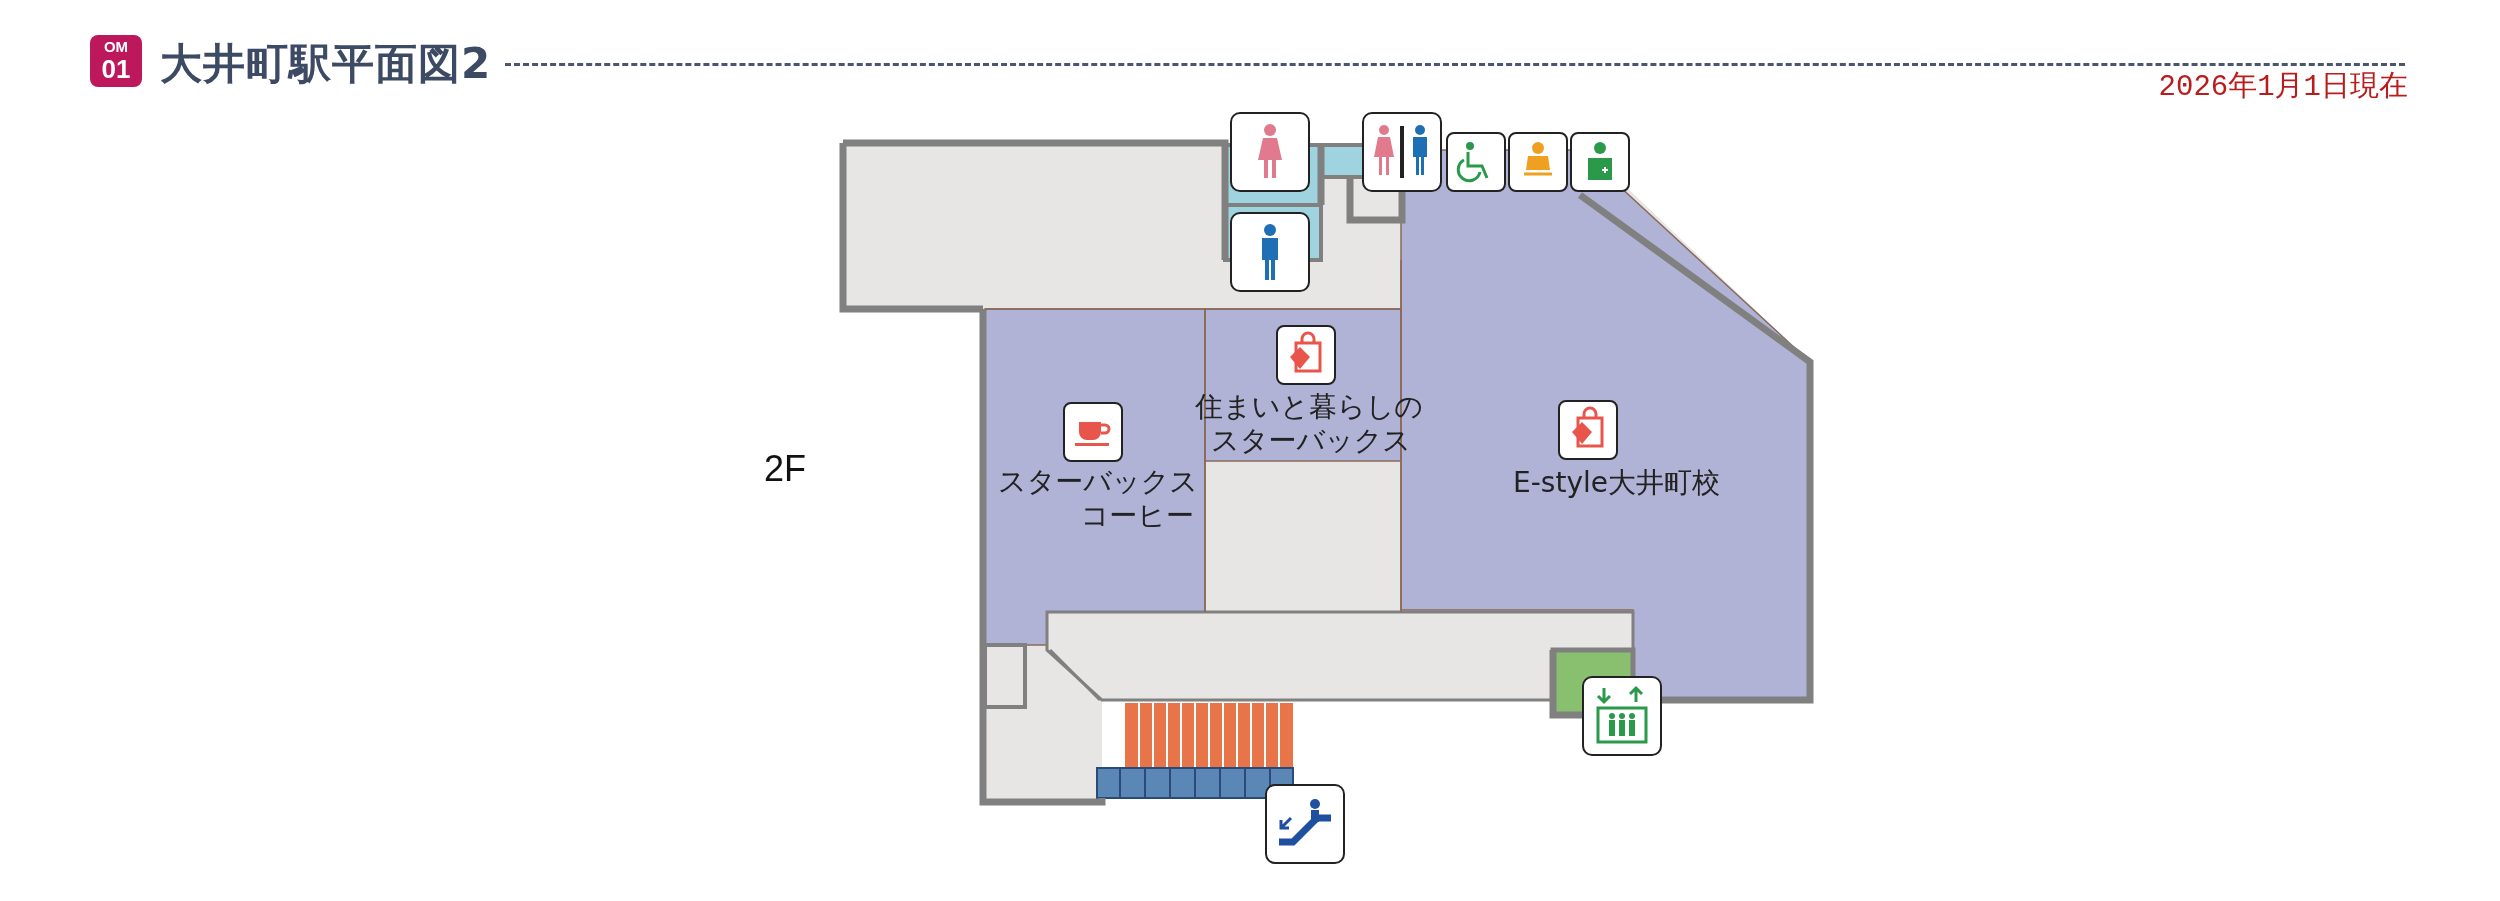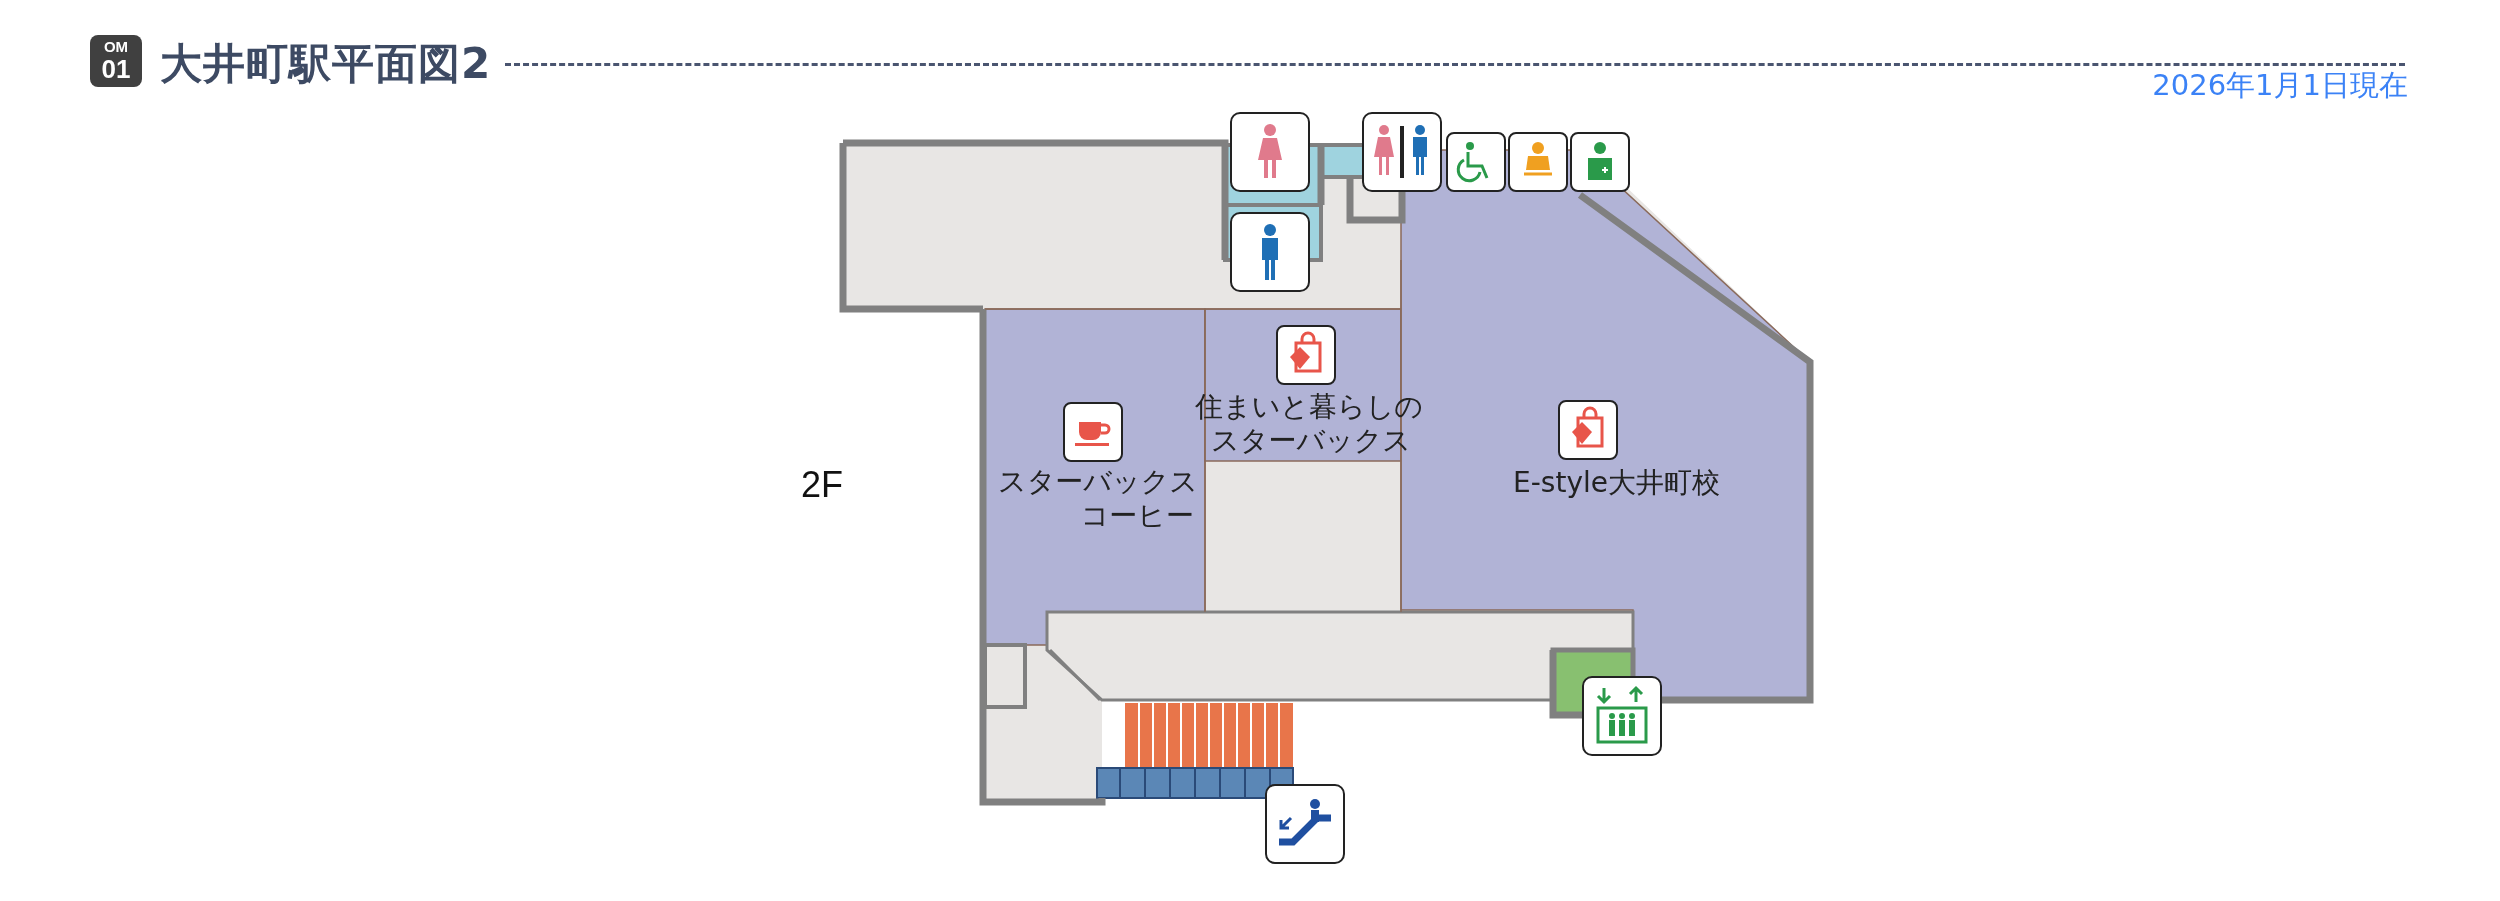--- a/index.html
+++ b/index.html
@@ -1,24 +1,24 @@
 <!DOCTYPE html>
 <html><head>
 <meta charset="utf-8">
 <style>
   html, body { margin:0; padding:0; background:#ffffff; }
   body { width:2500px; height:901px; position:relative; overflow:hidden; font-family:"DejaVu Sans", sans-serif; }
   .header { position:absolute; left:0; top:0; width:2500px; height:110px; }
-  .badge { position:absolute; left:90px; top:35px; width:52px; height:52px; background:#404040; border-radius:8px; color:#fff; text-align:center; font-family:"Liberation Sans", sans-serif; font-weight:bold; }
+  .badge { position:absolute; left:90px; top:35px; width:52px; height:52px; background:#be185d; border-radius:8px; color:#fff; text-align:center; font-family:"Liberation Sans", sans-serif; font-weight:bold; }
   .badge .b1 { position:absolute; left:0; right:0; top:4px; font-size:15px; line-height:16px; }
   .badge .b2 { position:absolute; left:0; right:0; top:20px; font-size:26px; line-height:28px; }
   .title { position:absolute; left:160px; top:36px; font-size:42px; color:#3d4a63; font-weight:bold; letter-spacing:1px; white-space:nowrap; }
   .dash { position:absolute; left:505px; top:63px; width:1900px; border-top:3px dashed #4a5570; }
-  .asof { position:absolute; right:92px; top:66px; font-size:29px; color:#3b82f6; white-space:nowrap; }
-  .floor { position:absolute; left:801px; top:448px; font-size:36px; color:#111; font-family:"Liberation Sans", sans-serif;margin-top:16px; }
+  .asof { position:absolute; right:92px; top:66px; font-size:29px; color:#b91c1c; white-space:nowrap;font-family:Liberation Mono, monospace; }
+  .floor { position:absolute; left:764px; top:448px; font-size:36px; color:#111; font-family:"Liberation Sans", sans-serif; }
   .map { position:absolute; left:0; top:0; }
   .lbl { position:absolute; font-size:28px; color:#222; text-align:right; line-height:34px; white-space:nowrap; }
   .icon { position:absolute; background:#fff; border:2px solid #222; border-radius:10px; box-sizing:border-box; overflow:hidden; }
 </style>
 </head>
 <body>
 
 <div class="header">
   <div class="badge">
     <div class="b1">OM</div>

